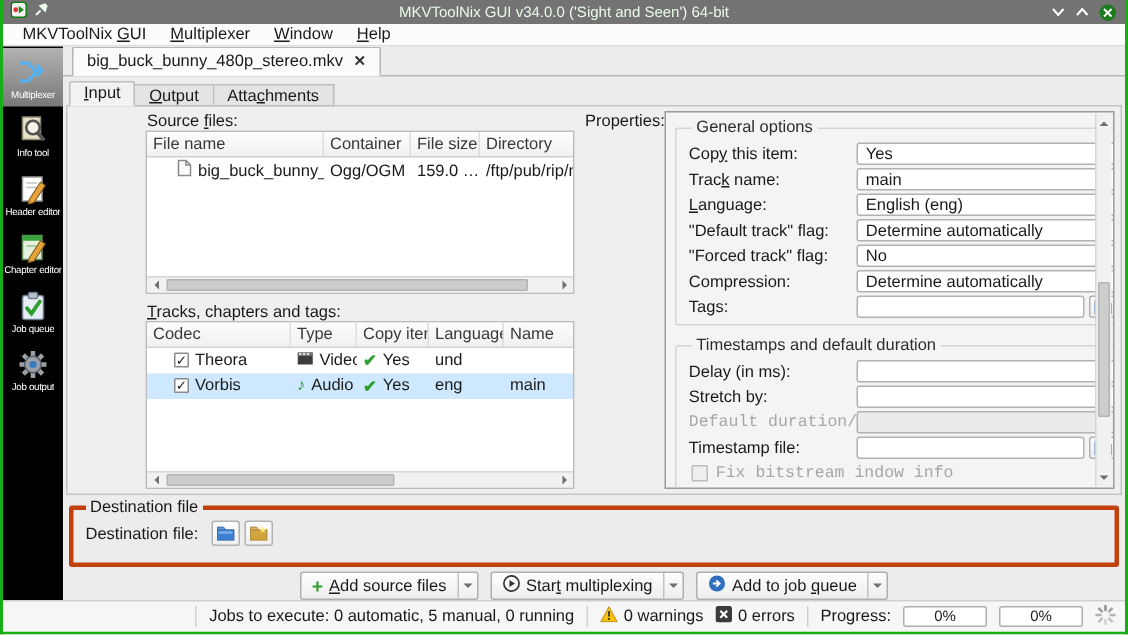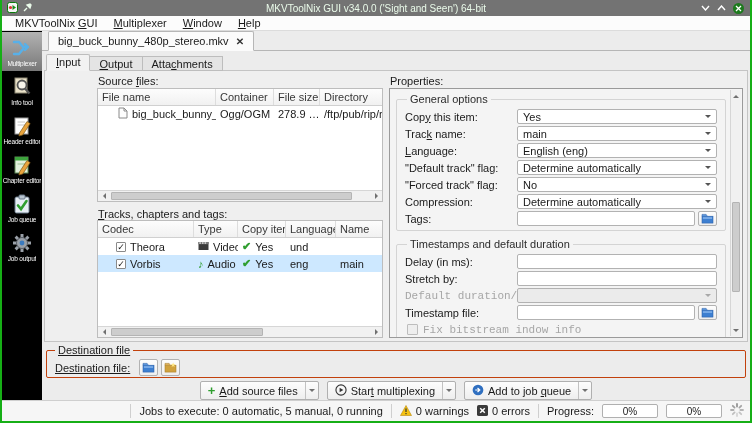--- a/index.html
+++ b/index.html
@@ -39,21 +39,21 @@
   .doctab .x { color:#333; font-weight:bold; font-size:10px; }
 
   .innertabs { display:flex; align-items:flex-end; padding-left:4px; margin-top:3px; height:17px; flex:0 0 auto; position:relative; z-index:2; }
   .itab { padding:1px 9px 2px; border:1px solid #bdbdbd; background:#e4e4e4; height:15px; white-space:nowrap; }
   .itab.active { background:#f2f2f2; height:17px; border-bottom:1px solid #f2f2f2; border-radius:2px 2px 0 0; }
   .itab + .itab { border-left:none; }
 
   .tabframe { flex:1; border:1px solid #c4c4c4; margin:-1px 2px 0 2px; background:#efefef; display:flex; padding:3px 4px; gap:6px; min-height:0; }
 
   .leftcol { width:334px; flex:0 0 auto; display:flex; flex-direction:column;padding-left:48px; }
-  .rightcol { flex:1; display:flex; flex-direction:column; min-width:0; }
+  .rightcol { flex:1; display:flex; flex-direction:row; min-width:0; }
   .seclabel { height:14px; padding:1px 0 0 1px; white-space:nowrap; }
 
   
   .tbl { border:1px solid #bdbdbd; background:#fff; position:relative; overflow:hidden; }
   .tbl1 { height:115px; }
   .tbl2 { height:119px; }
   .thead { display:flex; height:17px; background:linear-gradient(#fdfdfd,#f1f1f1); border-bottom:1px solid #d0d0d0; color:#383838; }
   .th { padding:2px 4px 0; border-right:1px solid #ddd; white-space:nowrap; overflow:hidden; flex:0 0 auto; }
   .th:last-child { border-right:none; }
   .trow { display:flex; height:17px; align-items:center; }
@@ -87,21 +87,21 @@
   .flabel.disabled, .fcheck-label.disabled { color:#a6a6a6;font-family:Liberation Mono, monospace; }
   .combo { flex:1; height:15px; background:#fff; border:1px solid #b2b2b2; border-radius:2px; display:flex; align-items:center; padding:0 16px 0 5px; position:relative; white-space:nowrap; overflow:hidden; }
   .combo .arr { position:absolute; right:5px; top:5px; width:0; height:0; border:3px solid transparent; border-top-color:#555; }
   .combo.disabled { background:#ebebeb; color:#999; }
   .combo.disabled .arr { border-top-color:#a8a8a8; }
   .tinput { flex:1; height:15px; background:#fff; border:1px solid #b2b2b2; border-radius:2px; padding:0 4px; font:inherit; min-width:0; }
   .browse-btn { width:19px; height:15px; margin-left:3px; border:1px solid #b2b2b2; border-radius:2px; background:linear-gradient(#fdfdfd,#efefef); display:flex; align-items:center; justify-content:center; flex:0 0 auto; }
   .fcheck { width:11px; height:11px; border:1px solid #bdbdbd; background:#eee; border-radius:1px; margin:0 5px 0 2px; flex:0 0 auto; }
 
   
-  fieldset.dest { border:1px solid #c2410c; border-radius:2px; margin:2px 4px 0; padding:2px 8px 0; flex:0 0 auto;text-decoration:underline; }
+  fieldset.dest { border:3px solid #c2410c; border-radius:2px; margin:2px 4px 0; padding:2px 8px 10px; flex:0 0 auto; }
   fieldset.dest legend { padding:0 3px; }
   .destrow { display:flex; align-items:center; height:19px; }
   .destrow .dlabel { white-space:nowrap; margin-right:6px; }
   .destrow .tinput { height:17px; }
   .destrow .browse-btn { height:17px; }
 
   
   .actions { height:19px; margin-top:3px; display:flex; justify-content:center; gap:8px; flex:0 0 auto; }
   .splitbtn { display:flex; align-items:stretch; border:1px solid #b0b0b0; border-radius:2px; background:linear-gradient(#fdfdfd,#eee); }
   .sb-main { display:flex; align-items:center; gap:4px; padding:0 7px; white-space:nowrap; }
@@ -262,21 +262,21 @@
             <div class="trow">
               <div class="td" style="width:118px">
                   <span style="width:12px;flex:0 0 auto"></span>
                   <span><svg width="10" height="12" viewBox="0 0 10 12">
                       <path d="M1 1 h5 l3 3 v7 H1 z" fill="#fdfdfd" stroke="#8a8a8a"></path>
                       <path d="M6 1 v3 h3" fill="none" stroke="#8a8a8a"></path>
                     </svg></span>
                   <span>big_buck_bunny_480p_…</span>
                 </div>
               <div class="td" style="width:58px">Ogg/OGM</div>
-              <div class="td" style="width:46px">278.9 …</div>
+              <div class="td" style="width:46px">159.0 …</div>
               <div class="td" style="flex:1">/ftp/pub/rip/mkv/big-buck-bunny</div>
             </div>
             <div class="hscroll">
               <div class="harrow l">
                   <span class="tri-l"></span>
                 </div>
               <div class="harrow r">
                   <span class="tri-r"></span>
                 </div>
               <div class="hthumb" style="left:13px; right:30px;"></div>

